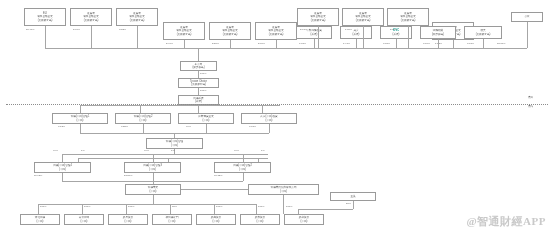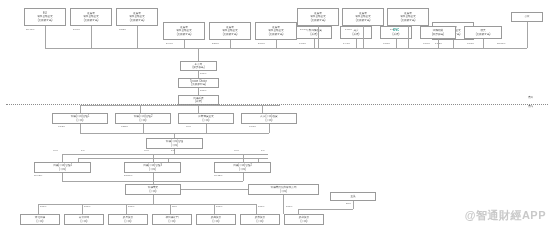--- a/index.html
+++ b/index.html
@@ -61,27 +61,27 @@
     position:absolute;
     font-size:2.6px;
     color:#555;
     white-space:nowrap;
     line-height:1.15;
   }
 
   
   .watermark{
     position:absolute;
-    right:8px;bottom:10px;
+    right:8px;bottom:4px;
     font-size:11px;
     font-weight:bold;
     color:#c9c9c9;
     letter-spacing:0.5px;
     white-space:nowrap;
-    font-family:Liberation Sans, sans-serif;
+    font-family:Liberation Serif, serif;
   }
 </style>
 </head>
 <body>
 
 <div id="stage">
 
   <div class="node" style="left:24px;top:8px;width:42px;height:18px;">
     <span class="l1">ELI</span>
     <span class="l2">有限合夥企業</span>

